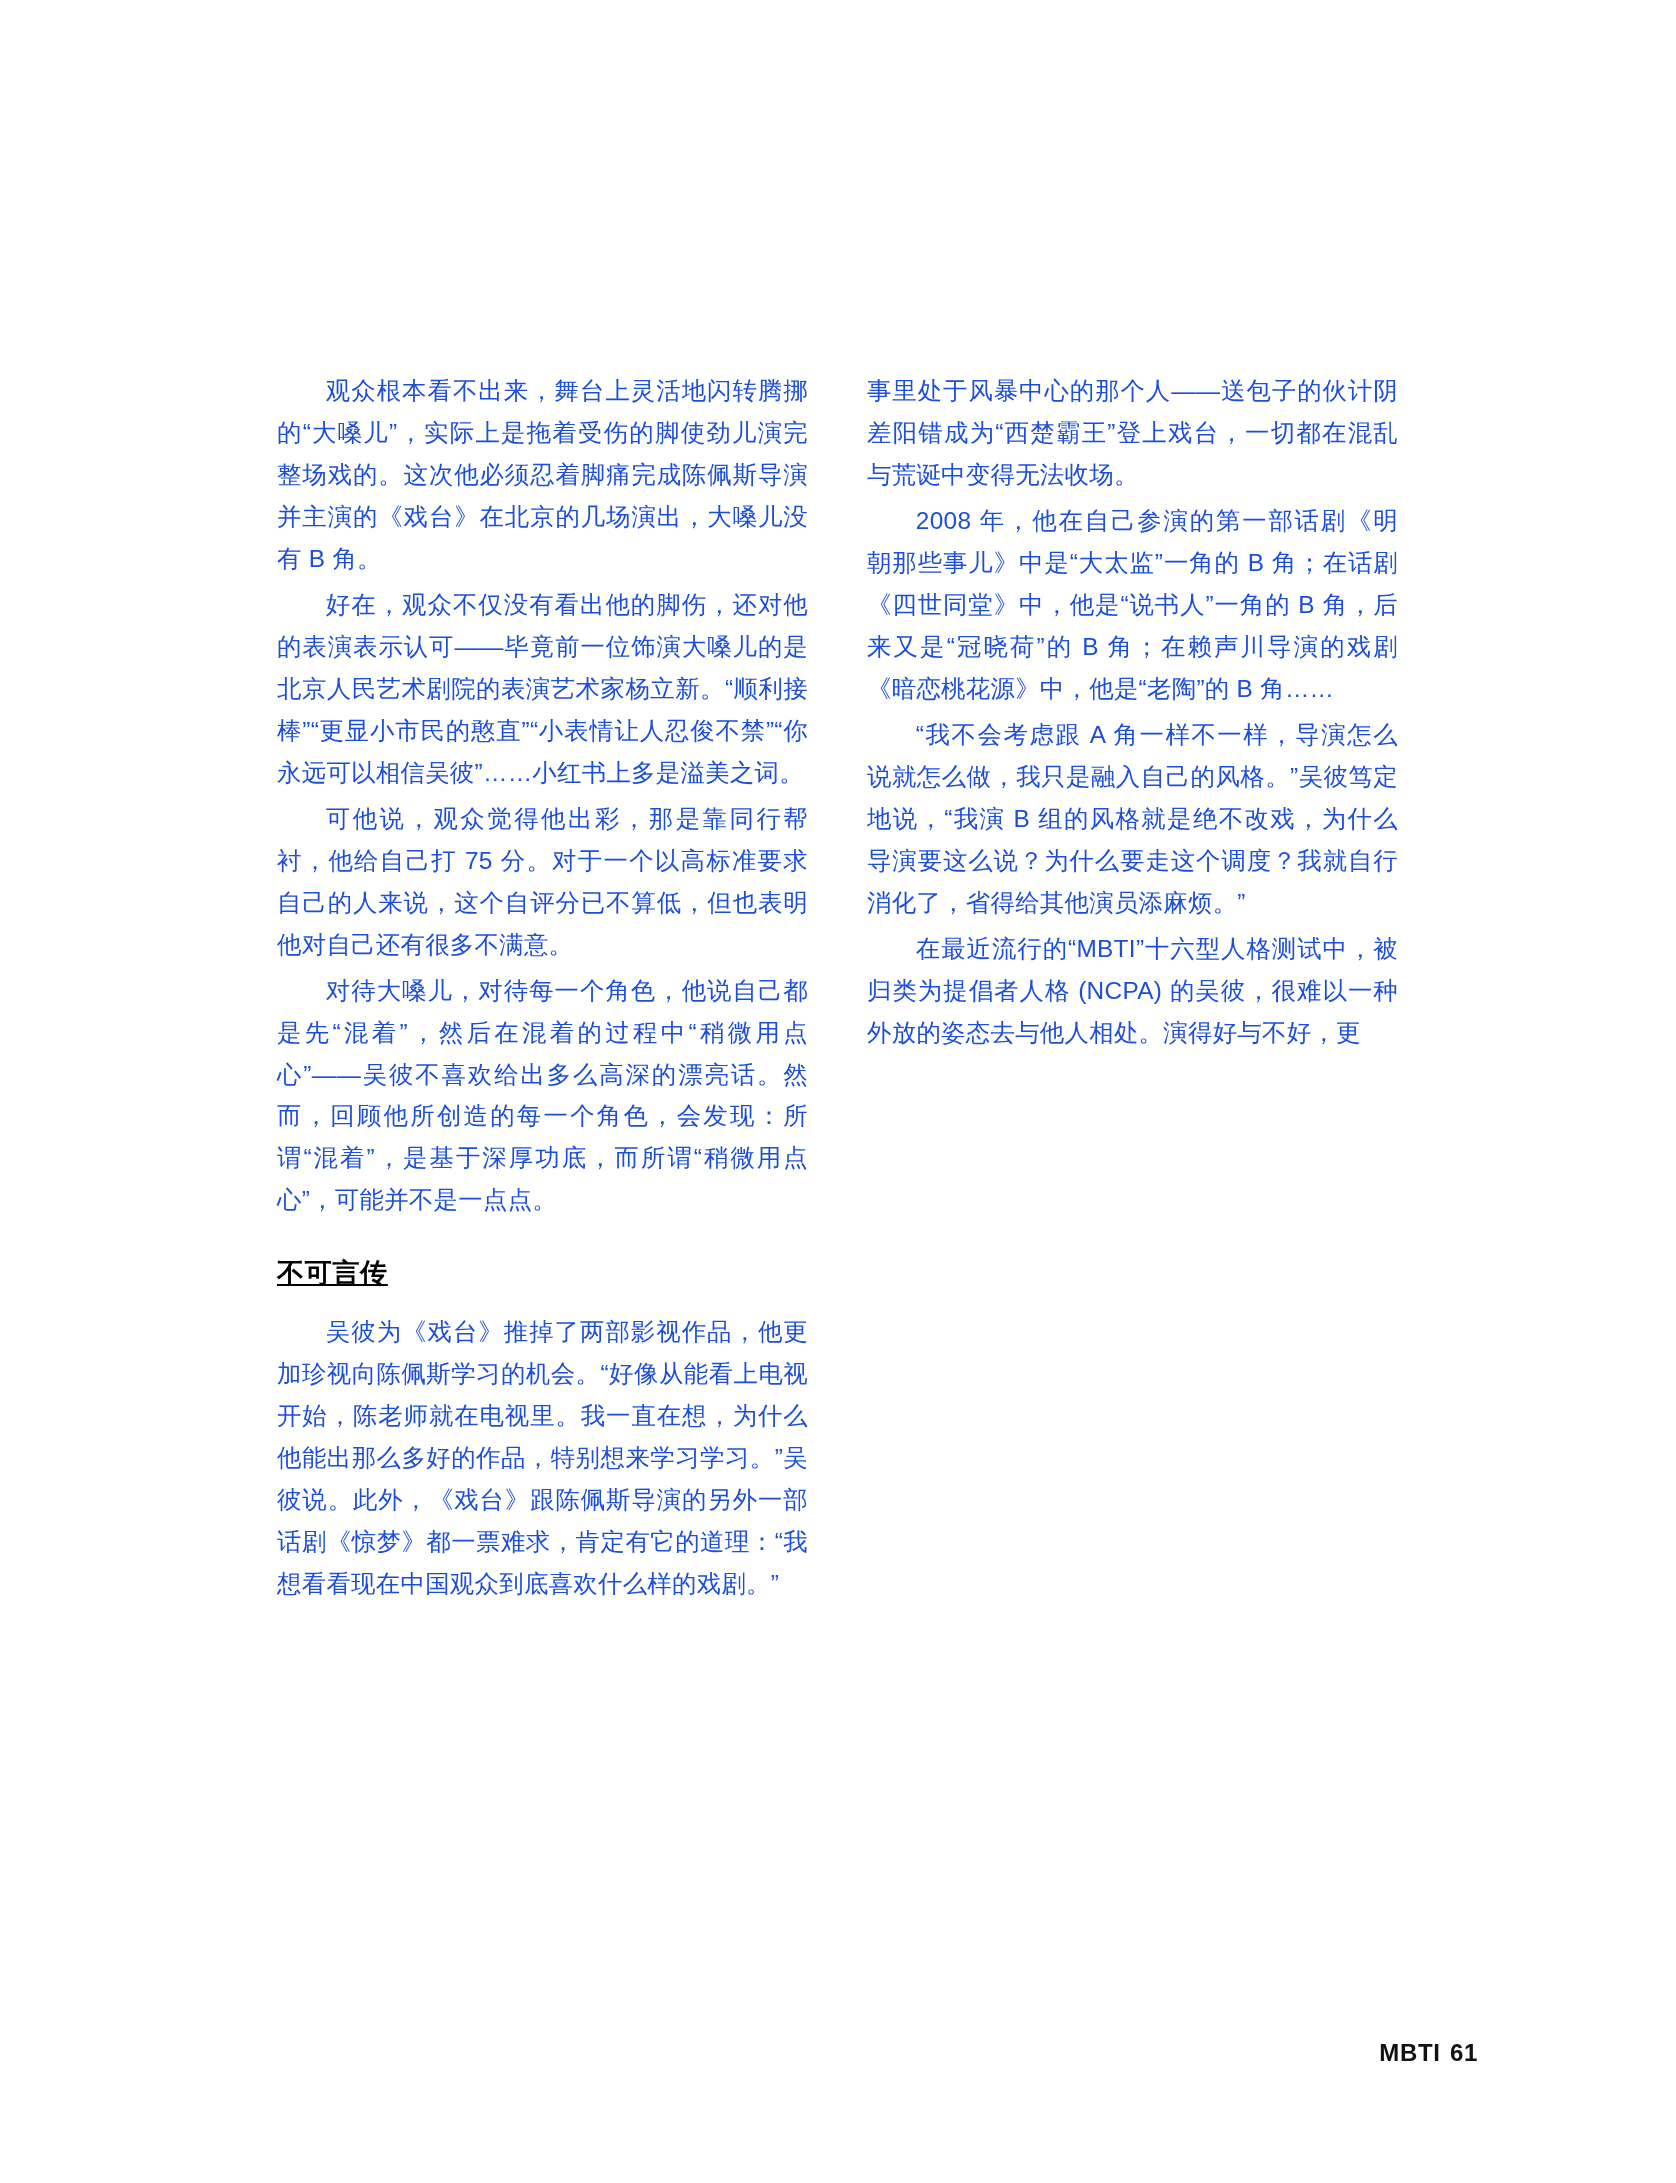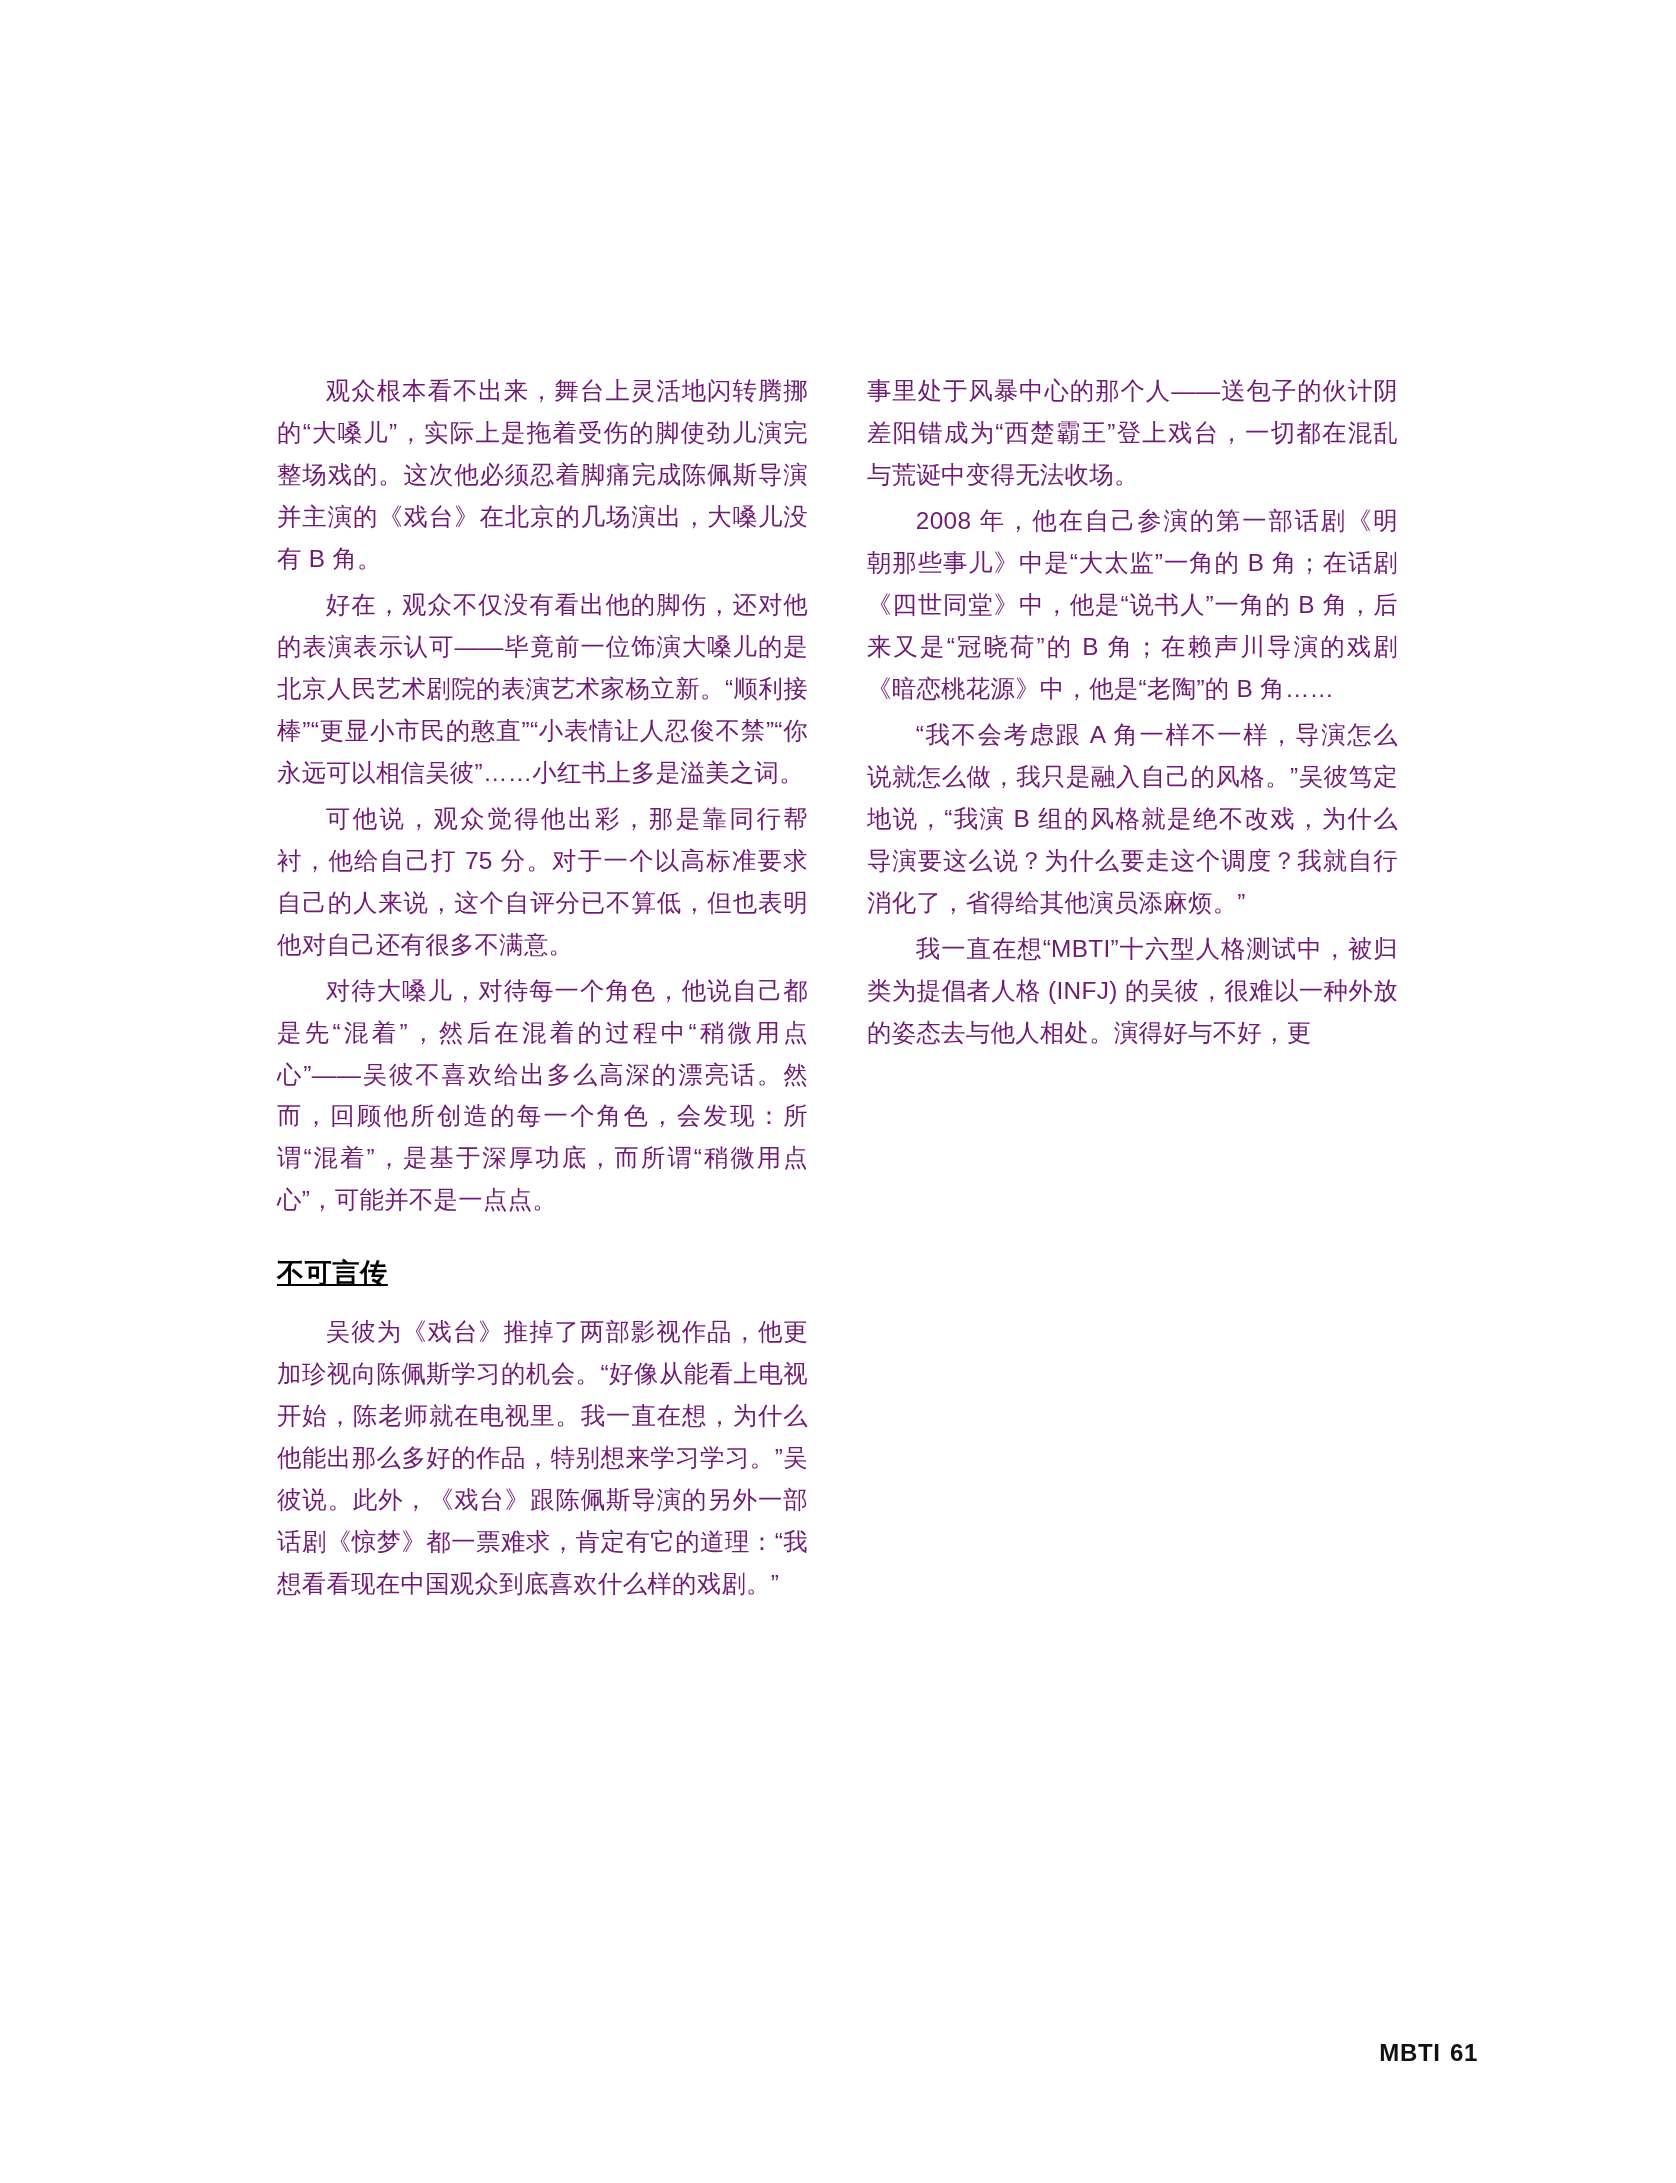--- a/index.html
+++ b/index.html
@@ -32,21 +32,21 @@
     width: 531px;
   }
   p.para {
     margin: 0 0 4px 0;
     font-size: 24.4px;
     line-height: 1.72;
     text-align: justify;
     text-justify: inter-character;
     text-indent: 2em;
     letter-spacing: 0.3px;
-    color: #701a75;
+    color: #1d4ed8;
   }
   h2.section-title {
     margin: 32px 0 17px 0;
     font-size: 27px;
     font-weight: bold;
     line-height: 1.5;
     letter-spacing: 0.7px;
     color: #000000;
     text-indent: 0;
     text-decoration: underline;
@@ -82,21 +82,21 @@
       <p class="para">可他说，观众觉得他出彩，那是靠同行帮衬，他给自己打 75 分。对于一个以高标准要求自己的人来说，这个自评分已不算低，但也表明他对自己还有很多不满意。</p>
       <p class="para">对待大嗓儿，对待每一个角色，他说自己都是先“混着”，然后在混着的过程中“稍微用点心”——吴彼不喜欢给出多么高深的漂亮话。然而，回顾他所创造的每一个角色，会发现：所谓“混着”，是基于深厚功底，而所谓“稍微用点心”，可能并不是一点点。</p>
       <h2 class="section-title">不可言传</h2>
       <p class="para">吴彼为《戏台》推掉了两部影视作品，他更加珍视向陈佩斯学习的机会。“好像从能看上电视开始，陈老师就在电视里。我一直在想，为什么他能出那么多好的作品，特别想来学习学习。”吴彼说。此外，《戏台》跟陈佩斯导演的另外一部话剧《惊梦》都一票难求，肯定有它的道理：“我想看看现在中国观众到底喜欢什么样的戏剧。”</p>
     </div>
 
     <div class="col">
       <p class="para" style="text-indent:0;">事里处于风暴中心的那个人——送包子的伙计阴差阳错成为“西楚霸王”登上戏台，一切都在混乱与荒诞中变得无法收场。</p>
       <p class="para">2008 年，他在自己参演的第一部话剧《明朝那些事儿》中是“大太监”一角的 B 角；在话剧《四世同堂》中，他是“说书人”一角的 B 角，后来又是“冠晓荷”的 B 角；在赖声川导演的戏剧《暗恋桃花源》中，他是“老陶”的 B 角……</p>
       <p class="para">“我不会考虑跟 A 角一样不一样，导演怎么说就怎么做，我只是融入自己的风格。”吴彼笃定地说，“我演 B 组的风格就是绝不改戏，为什么导演要这么说？为什么要走这个调度？我就自行消化了，省得给其他演员添麻烦。”</p>
-      <p class="para">我一直在想“MBTI”十六型人格测试中，被归类为提倡者人格 (INFJ) 的吴彼，很难以一种外放的姿态去与他人相处。演得好与不好，更</p>
+      <p class="para">在最近流行的“MBTI”十六型人格测试中，被归类为提倡者人格 (NCPA) 的吴彼，很难以一种外放的姿态去与他人相处。演得好与不好，更</p>
     </div>
 
   </div>
 
   <div class="footer">
     <span class="label">MBTI</span><span class="pagenum">61</span>
   </div>
 
 </div>
 

